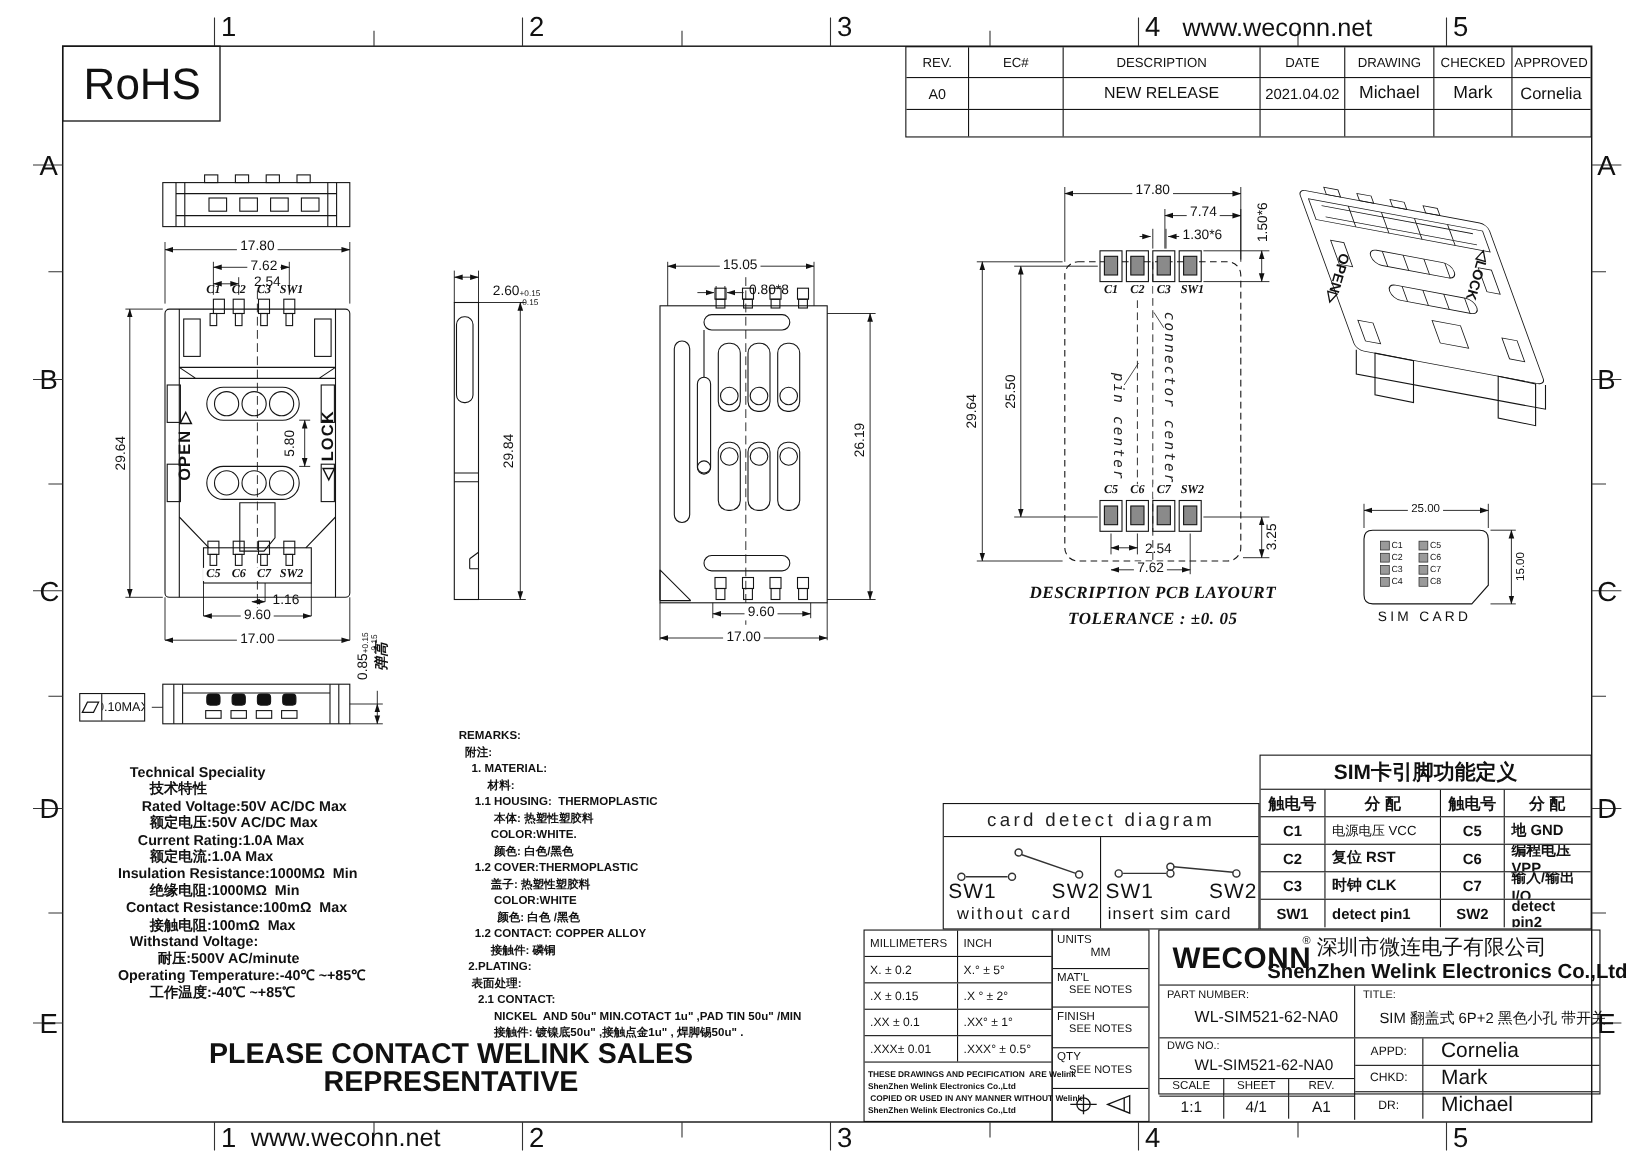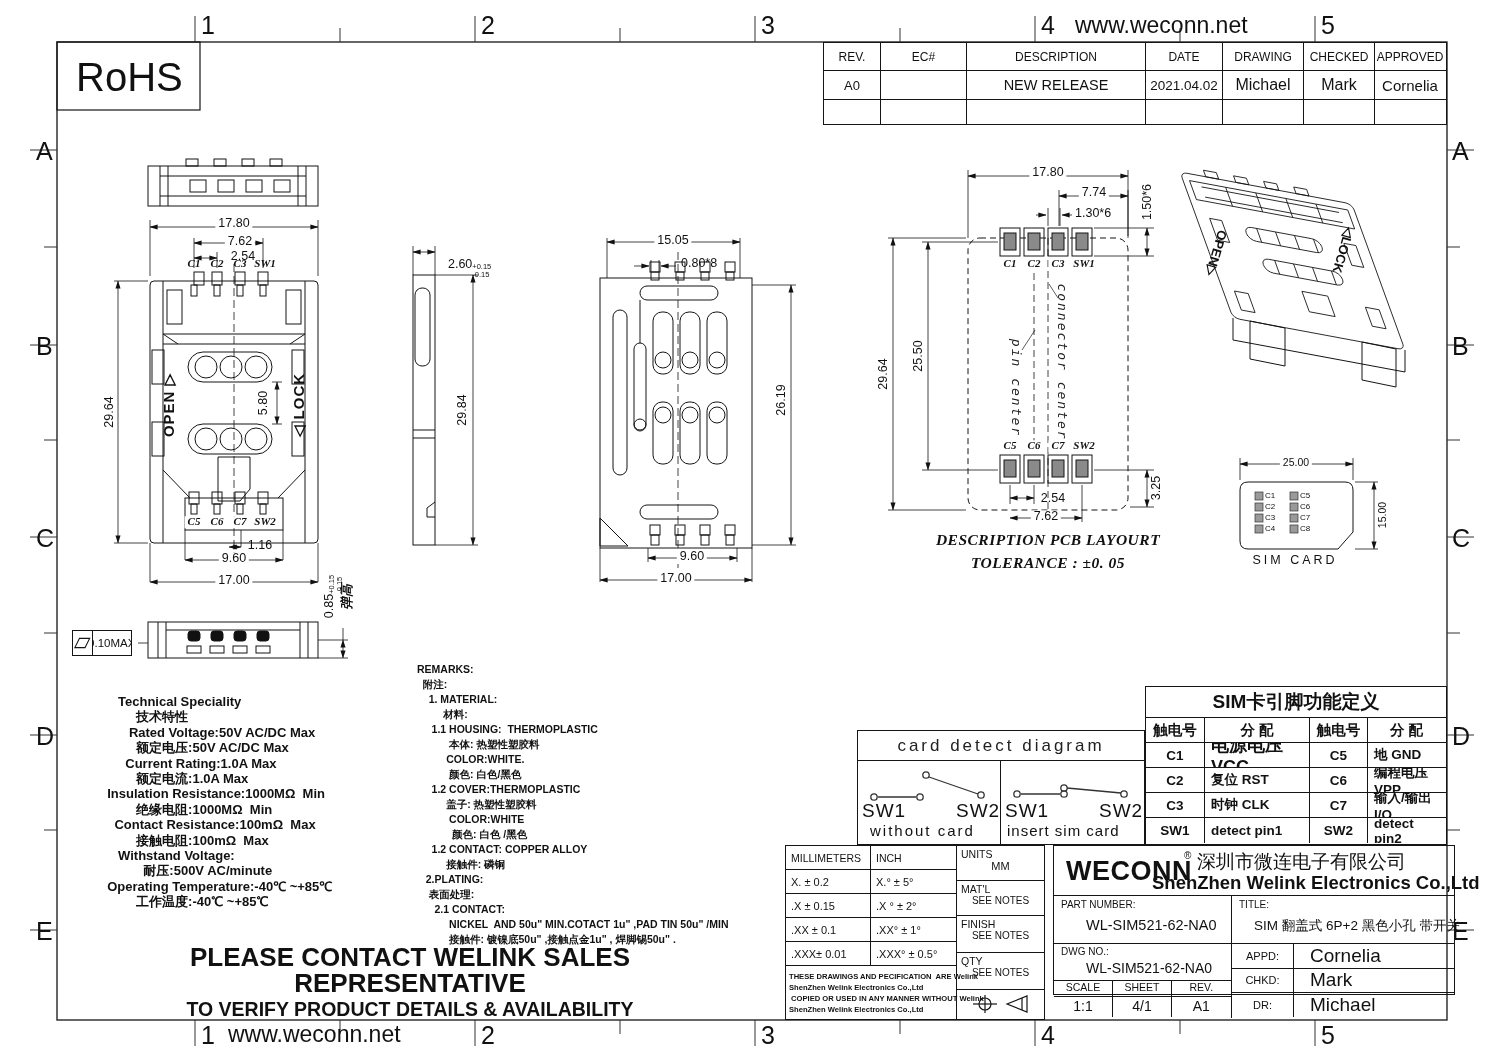--- a/index.html
+++ b/index.html
@@ -444,21 +444,20 @@
   <div class="techline">    Contact Resistance:100mΩ  Max</div>
   <div class="techline">          接触电阻:100mΩ  Max</div>
   <div class="techline">     Withstand Voltage:</div>
   <div class="techline">            耐压:500V AC/minute</div>
   <div class="techline">  Operating Temperature:-40℃ ~+85℃</div>
   <div class="techline">          工作温度:-40℃ ~+85℃</div>
 </div>
 
 <div class="abs" style="left:150px;top:944px;width:520px;text-align:center">
   <div style="font-size:26px;font-weight:bold;line-height:26px">PLEASE CONTACT WELINK SALES REPRESENTATIVE</div>
-  <div style="font-size:19.5px;font-weight:bold;line-height:26px">TO VERIFY PRODUCT DETAILS &amp; AVAILABILITY</div>
 </div>
 
 <div class="abs" style="left:417px;top:662px;width:300px">
   <div class="remline">REMARKS:</div>
   <div class="remline">  附注:</div>
   <div class="remline">    1. MATERIAL:</div>
   <div class="remline">         材料:</div>
   <div class="remline">     1.1 HOUSING:  THERMOPLASTIC</div>
   <div class="remline">           本体: 热塑性塑胶料</div>
   <div class="remline">          COLOR:WHITE.</div>
@@ -511,21 +510,21 @@
 <div class="abs bx" style="left:1145px;top:686px;width:302px;height:159px">
   <div class="rowline" style="height:31px;display:flex;align-items:center;justify-content:center;font-size:19px;font-weight:bold">SIM卡引脚功能定义</div>
   <div class="flex rowline" style="height:25px">
     <div class="cell" style="width:59px;font-size:14.5px;font-weight:bold">触电号</div>
     <div class="cell" style="width:105px;font-size:14.5px;font-weight:bold">分    配</div>
     <div class="cell" style="width:58px;font-size:14.5px;font-weight:bold">触电号</div>
     <div class="cell" style="width:77px;font-size:14.5px;font-weight:bold">分    配</div>
   </div>
   <div class="flex rowline" style="height:25px">
     <div class="cell" style="width:59px;font-size:13.5px;font-weight:bold">C1</div>
-    <div class="cell" style="width:105px;font-size:18px;font-weight:bold;justify-content:flex-start;padding-left:6px">电源电压 VCC</div>
+    <div class="cell" style="width:105px;font-size:12px;font-weight:normal;justify-content:flex-start;padding-left:6px">电源电压 VCC</div>
     <div class="cell" style="width:58px;font-size:13.5px;font-weight:bold">C5</div>
     <div class="cell" style="width:77px;font-size:13.5px;font-weight:bold;justify-content:flex-start;padding-left:6px">地 GND</div>
   </div>
   <div class="flex rowline" style="height:25px">
     <div class="cell" style="width:59px;font-size:13.5px;font-weight:bold">C2</div>
     <div class="cell" style="width:105px;font-size:13.5px;font-weight:bold;justify-content:flex-start;padding-left:6px">复位 RST</div>
     <div class="cell" style="width:58px;font-size:13.5px;font-weight:bold">C6</div>
     <div class="cell" style="width:77px;font-size:13.5px;font-weight:bold;justify-content:flex-start;padding-left:6px">编程电压 VPP</div>
   </div>
   <div class="flex rowline" style="height:25px">

